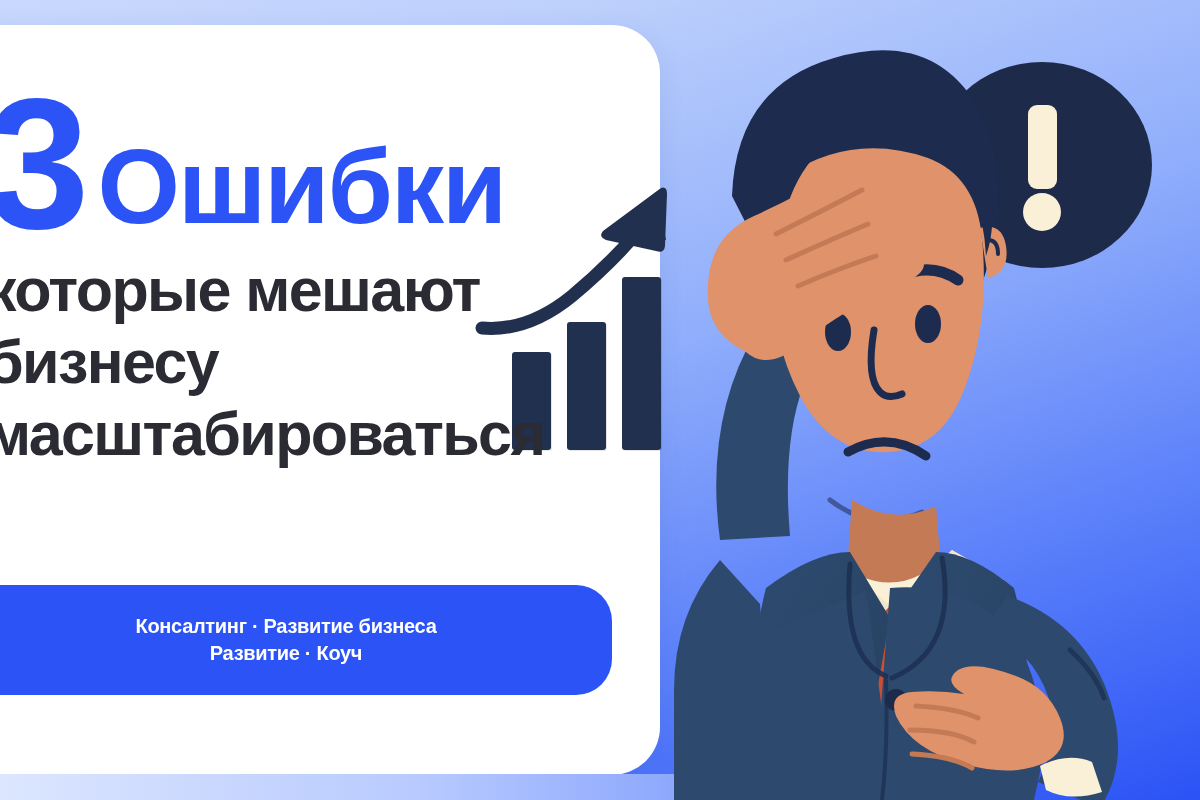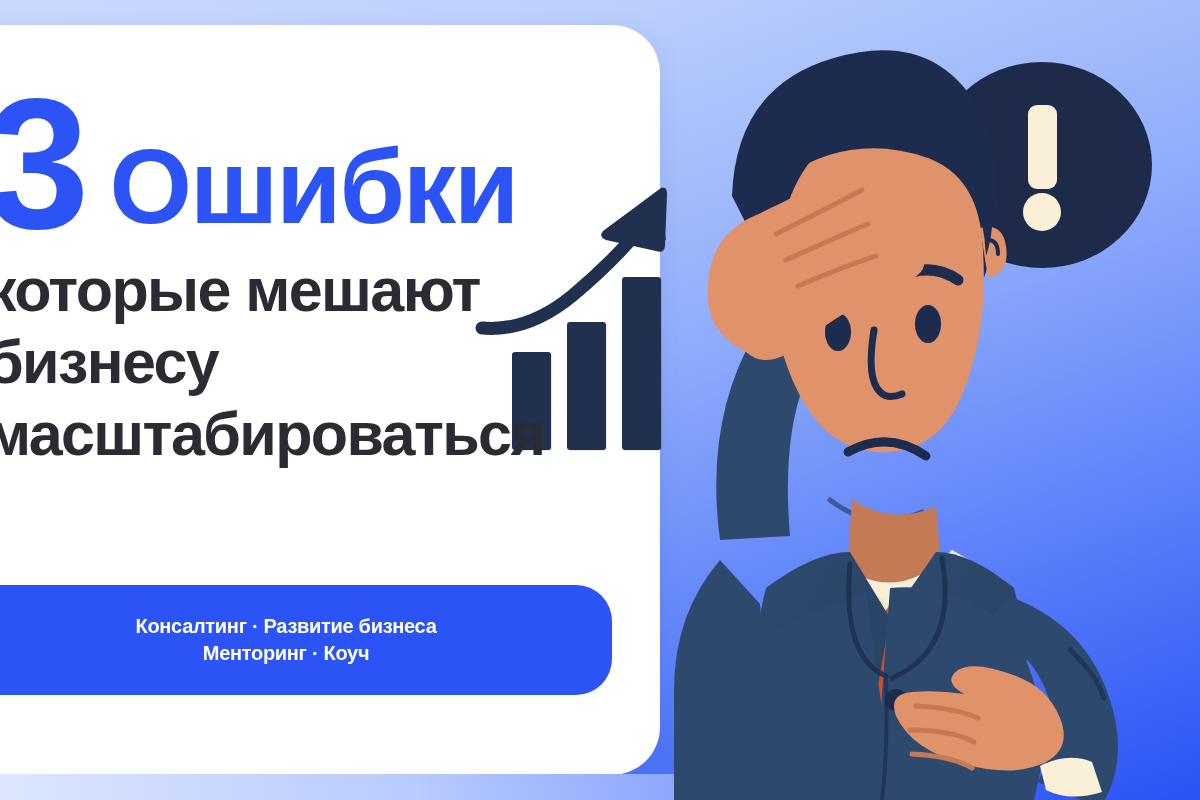--- a/index.html
+++ b/index.html
@@ -27,21 +27,21 @@
   .hl-row1{
     display:flex;align-items:flex-end;white-space:nowrap;
     line-height:.92;
   }
   .hl-num{
     font-size:186px;font-weight:700;color:#2b53f5;
     letter-spacing:-6px;
   }
   .hl-word{
     font-size:106px;font-weight:700;color:#2b53f5;
-    letter-spacing:-2px;margin-left:26px;position:relative;top:-14px;
+    letter-spacing:-2px;margin-left:14px;position:relative;top:-14px;
   }
   .hl-sub{
     margin-top:6px;color:#2b2b33;font-weight:600;
     font-size:61px;line-height:1.16;letter-spacing:-1.6px;
     white-space:nowrap;
   }
   .hl-sub div{height:72px;}
   
   .badge{
     position:absolute;left:-40px;top:585px;width:652px;height:110px;
@@ -181,18 +181,18 @@
     </div>
     <div class="hl-sub">
       <div>которые мешают</div>
       <div>бизнесу</div>
       <div>масштабироваться</div>
     </div>
   </div>
 
   <div class="badge">
     <div>Консалтинг · Развитие бизнеса</div>
-    <div>Менторинг · Коуч</div>
+    <div>Развитие · Коуч</div>
   </div>
 
   <div class="strip"></div>
 
 </div>
 
 </body></html>

